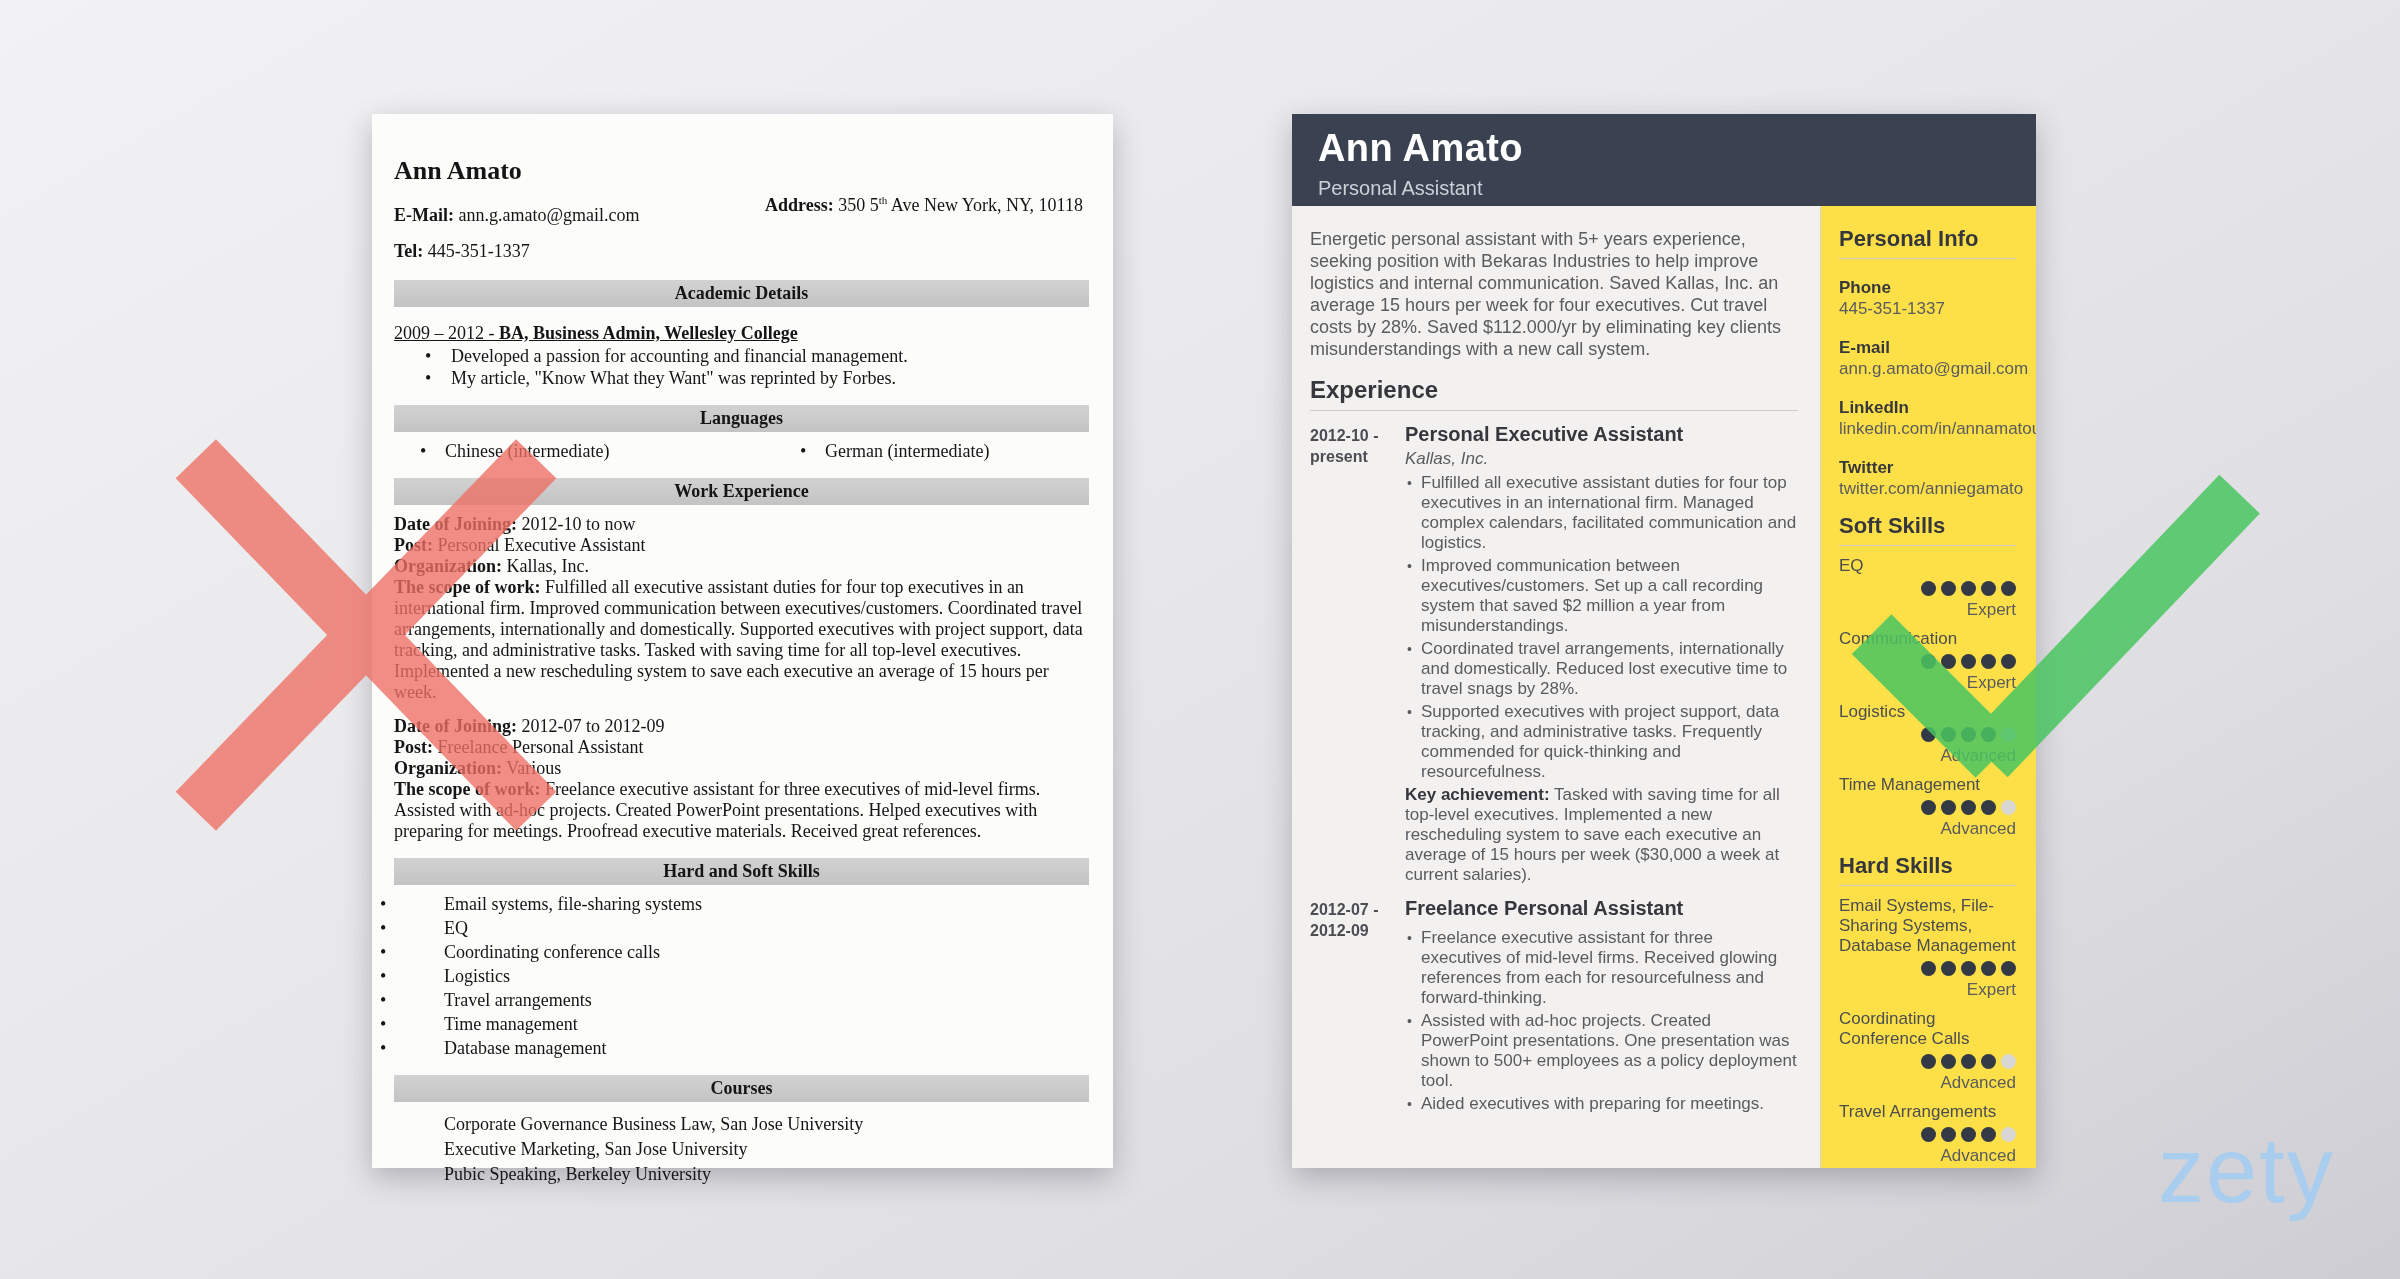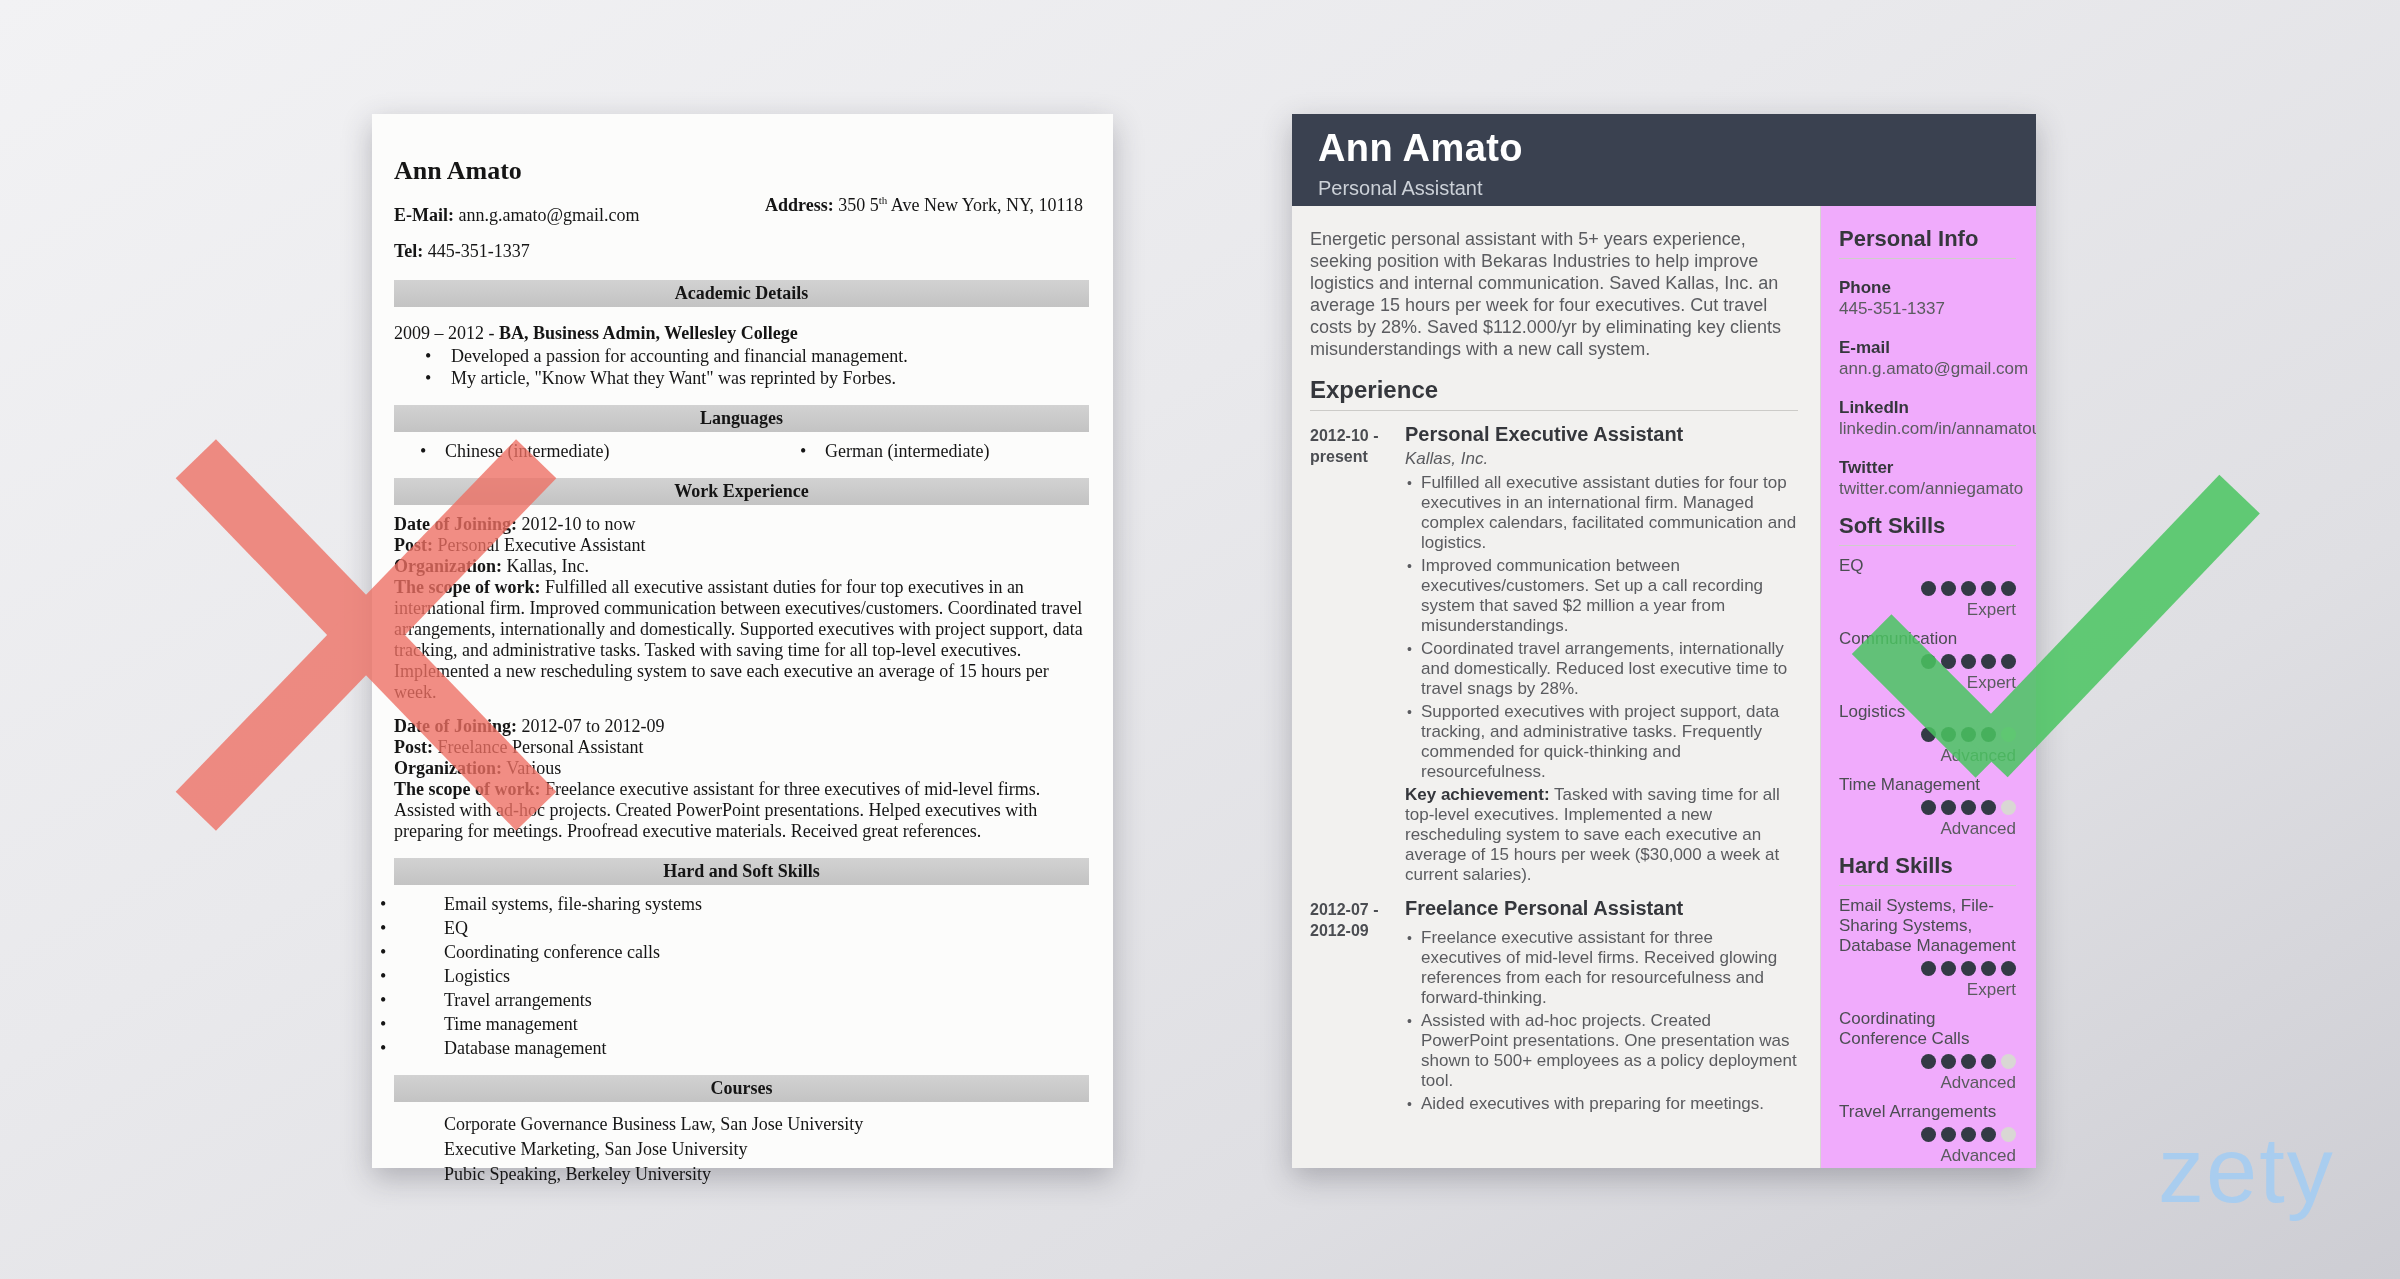--- a/index.html
+++ b/index.html
@@ -12,21 +12,21 @@
     box-shadow:0 10px 28px rgba(50,50,62,.30);
     padding:46px 24px 0 22px;
     font-family:"Liberation Serif",serif;color:#151515;font-size:18px;line-height:21px;}
   .l-name{font-size:26px;font-weight:bold;margin:0 0 9px;}
   .contact-row{display:flex;}
   .contact-left{width:371px;flex:0 0 371px;}
   .contact-row .cline{margin-bottom:2px;margin-top:15px;}
   .contact-row sup{font-size:11px;}
   .secbar{background:linear-gradient(#d2d2d2,#c3c3c3);text-align:center;font-weight:bold;
     padding:3px 0;margin:16px 0 9px;}
-  .degree-line{margin:16px 0 2px;}
+  .degree-line{margin:16px 0 2px;text-decoration:underline;}
   .l-list{list-style:none;margin:2px 0 0 0;padding:0;}
   .l-list li{position:relative;padding-left:57px;margin-bottom:1px;}
   .l-list li::before{content:"\2022";position:absolute;left:31px;}
   .lang-row{display:flex;margin-top:2px;}
   .lang-item{position:relative;padding-left:25px;}
   .lang-item::before{content:"\2022";position:absolute;left:0;}
   .lang-item.first{margin-left:26px;width:355px;flex:0 0 355px;}
   .job{margin-bottom:13px;}
   .job .jl{margin:0;}
   .job .jscope{margin:0;}
@@ -38,21 +38,21 @@
 
   
   .page-right{left:1292px;width:744px;background:#f2f1ef;
     box-shadow:0 10px 28px rgba(50,50,62,.30);
     font-family:"Liberation Sans",sans-serif;display:flex;flex-direction:column;}
   .r-head{flex:0 0 92px;height:92px;background:#3a4150;padding:13px 0 0 26px;box-sizing:border-box;}
   .r-name{color:#fff;font-size:38px;font-weight:bold;margin:0;letter-spacing:.4px;}
   .r-sub{color:#ccd1d8;font-size:20px;margin-top:7px;}
   .r-body{display:flex;flex:1 1 auto;min-height:0;}
   .r-main{width:528px;flex:0 0 528px;box-sizing:border-box;padding:18px 22px 0 18px;overflow:hidden;}
-  .r-side{flex:1;background:#f0abfc;border-left:1px solid #d6d4d1;box-sizing:border-box;
+  .r-side{flex:1;background:#fde047;border-left:1px solid #d6d4d1;box-sizing:border-box;
     padding:14px 20px 0 18px;overflow:hidden;}
   .summary{font-size:18px;line-height:22px;color:#5a5b5f;margin:4px 0 16px;}
   .r-sec{font-size:24px;color:#35373c;margin:12px 0 0;padding-bottom:6px;border-bottom:1px solid #cccbc8;}
   .entry{display:flex;padding-top:12px;}
   .edate{flex:0 0 95px;width:95px;font-size:16px;font-weight:bold;color:#4b4d52;line-height:21px;padding-top:2px;}
   .econ{flex:1;}
   .etitle{font-size:20px;font-weight:bold;color:#35373c;margin:0 0 3px;}
   .ecomp{font-size:17px;font-style:italic;color:#5a5b5f;margin:0 0 4px;}
   .r-list{list-style:none;margin:2px 0 0 0;padding:0;font-size:17px;line-height:20px;color:#5a5b5f;}
   .r-list li{position:relative;padding-left:16px;margin-bottom:3px;}

